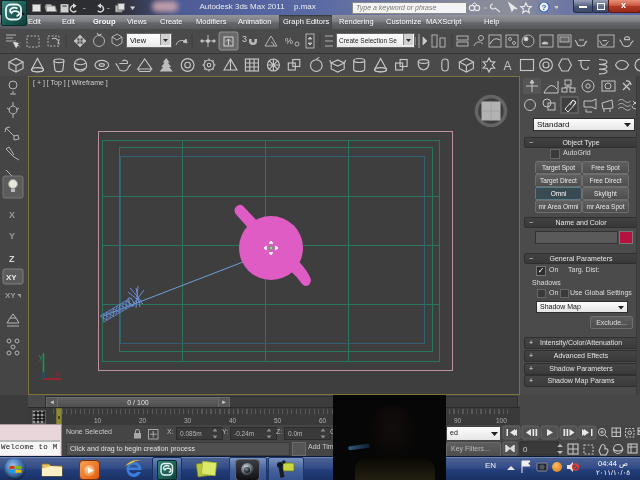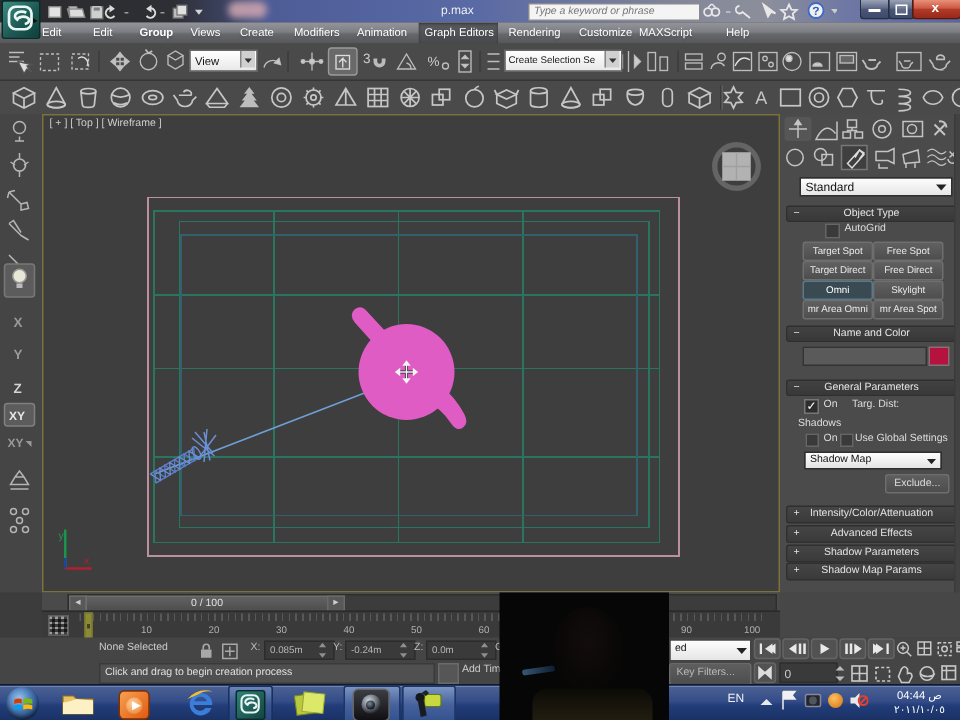--- a/index.html
+++ b/index.html
@@ -25,20 +25,21 @@
         <path d="M72.5 6 a3.2 3.2 0 1 1 -.8 4.6" stroke="#dcdcdc" stroke-width="1.3"></path>
           <path d="M75 3.2 l-3.6 2.6 3.6 2.6z" fill="#dcdcdc" stroke="none"></path>
         <path d="M81 8.5 h2.6" stroke="#9a9a9a"></path>
         <rect x="89.5" y="5.5" width="6.5" height="6.5" fill="#bdbdbd" stroke="#777"></rect>
           <rect x="92" y="3.5" width="6.5" height="6.5" fill="#e0e0e0" stroke="#777"></rect>
         <path d="M104 6.5 l2.6 3.4 2.6 -3.4z" fill="#d5d5d5" stroke="none"></path>
       </g>
     </svg>
 
     <div class="abs" style="left:152px;top:1px;width:26px;height:11px;background:#c9a3af;border-radius:5px;filter:blur(2.5px);opacity:.9;"></div>
+    <div class="abs txt" style="left:167px;top:2px;width:150px;text-align:center;font-size:8px;color:#e9e9ef;">Autodesk 3ds Max  2011</div>
     <div class="abs txt" style="left:294px;top:2px;font-size:8px;color:#eceef4;">p.max</div>
 
     <div class="abs" style="left:352px;top:2px;width:113px;height:10px;background:#f4f4f4;border:1px solid #8a8a8a;border-radius:1px;">
       <div class="abs" style="left:3px;top:1px;font-size:7px;font-style:italic;color:#777;">Type a keyword or phrase</div>
     </div>
 
     <svg class="abs" style="left:466px;top:0;" width="92" height="15" viewBox="0 0 92 15">
       <g stroke="#e8e8e8" fill="none" stroke-width="1.2">
         <circle cx="6" cy="8" r="2.6"></circle>
           <circle cx="11" cy="8" r="2.6"></circle>
@@ -542,20 +543,25 @@
         <circle cx="116" cy="8" r="4.5"></circle>
           <path d="M112 8 a4.5 2 0 0 0 9 0"></path>
         <rect x="126" y="3" width="9" height="9"></rect>
           <path d="M126 6 h9 M129 3 v9" stroke-width="1"></path>
       </g>
     </svg>
   </div>
 
   <div class="abs" style="left:0;top:395px;width:28px;height:30px;background:#3c3c3c;"></div>
 
+  <div class="abs" style="left:0;top:424px;width:61px;height:31px;background:#e9d6da;border-top:1px solid #a89aa0;border-right:1px solid #8a8a8a;">
+    <div class="abs" style="left:0;top:15px;width:60px;height:2px;background:#b9b9bb;"></div>
+    <div class="abs" style="left:0;top:17px;width:60px;height:13px;background:#f6f6f6;"></div>
+    <div class="abs" style="left:1px;top:18px;font-size:7.5px;letter-spacing:0.2px;color:#161616;font-family:'Liberation Mono',monospace;white-space:nowrap;">Welcome to M</div>
+  </div>
 
   <div class="abs" id="taskbar" style="left:0;top:456px;width:640px;height:24px;background:linear-gradient(#4d6394,#334c88 45%,#223d79 55%,#193063);border-top:1px solid #0e1a36;box-shadow:inset 0 1px 0 rgba(140,170,215,0.5);">
 
     <div class="abs" style="left:4px;top:1px;width:22px;height:22px;border-radius:50%;background:radial-gradient(circle at 40% 35%,#9ac4ee 0%,#4a7ab8 40%,#1c3a6a 80%);box-shadow:inset 0 -2px 3px #0008;"></div>
     <svg class="abs" style="left:9px;top:6px;" width="13" height="13" viewBox="0 0 13 13">
       <path d="M0.5 3.5 Q3 2.2 5.5 3 L5.5 6 Q3 5.3 0.5 6.3 Z" fill="#d83b01"></path>
       <path d="M6.5 3.2 Q9.5 2 12.5 3.5 L12.5 6.2 Q9.5 5.2 6.5 6 Z" fill="#7cbb00"></path>
       <path d="M0.5 7.3 Q3 6.3 5.5 7 L5.5 10 Q3 9.3 0.5 10.3 Z" fill="#00a1f1"></path>
       <path d="M6.5 7 Q9.5 6.2 12.5 7.2 L12.5 10 Q9.5 9 6.5 10 Z" fill="#ffbb00"></path>
     </svg>

